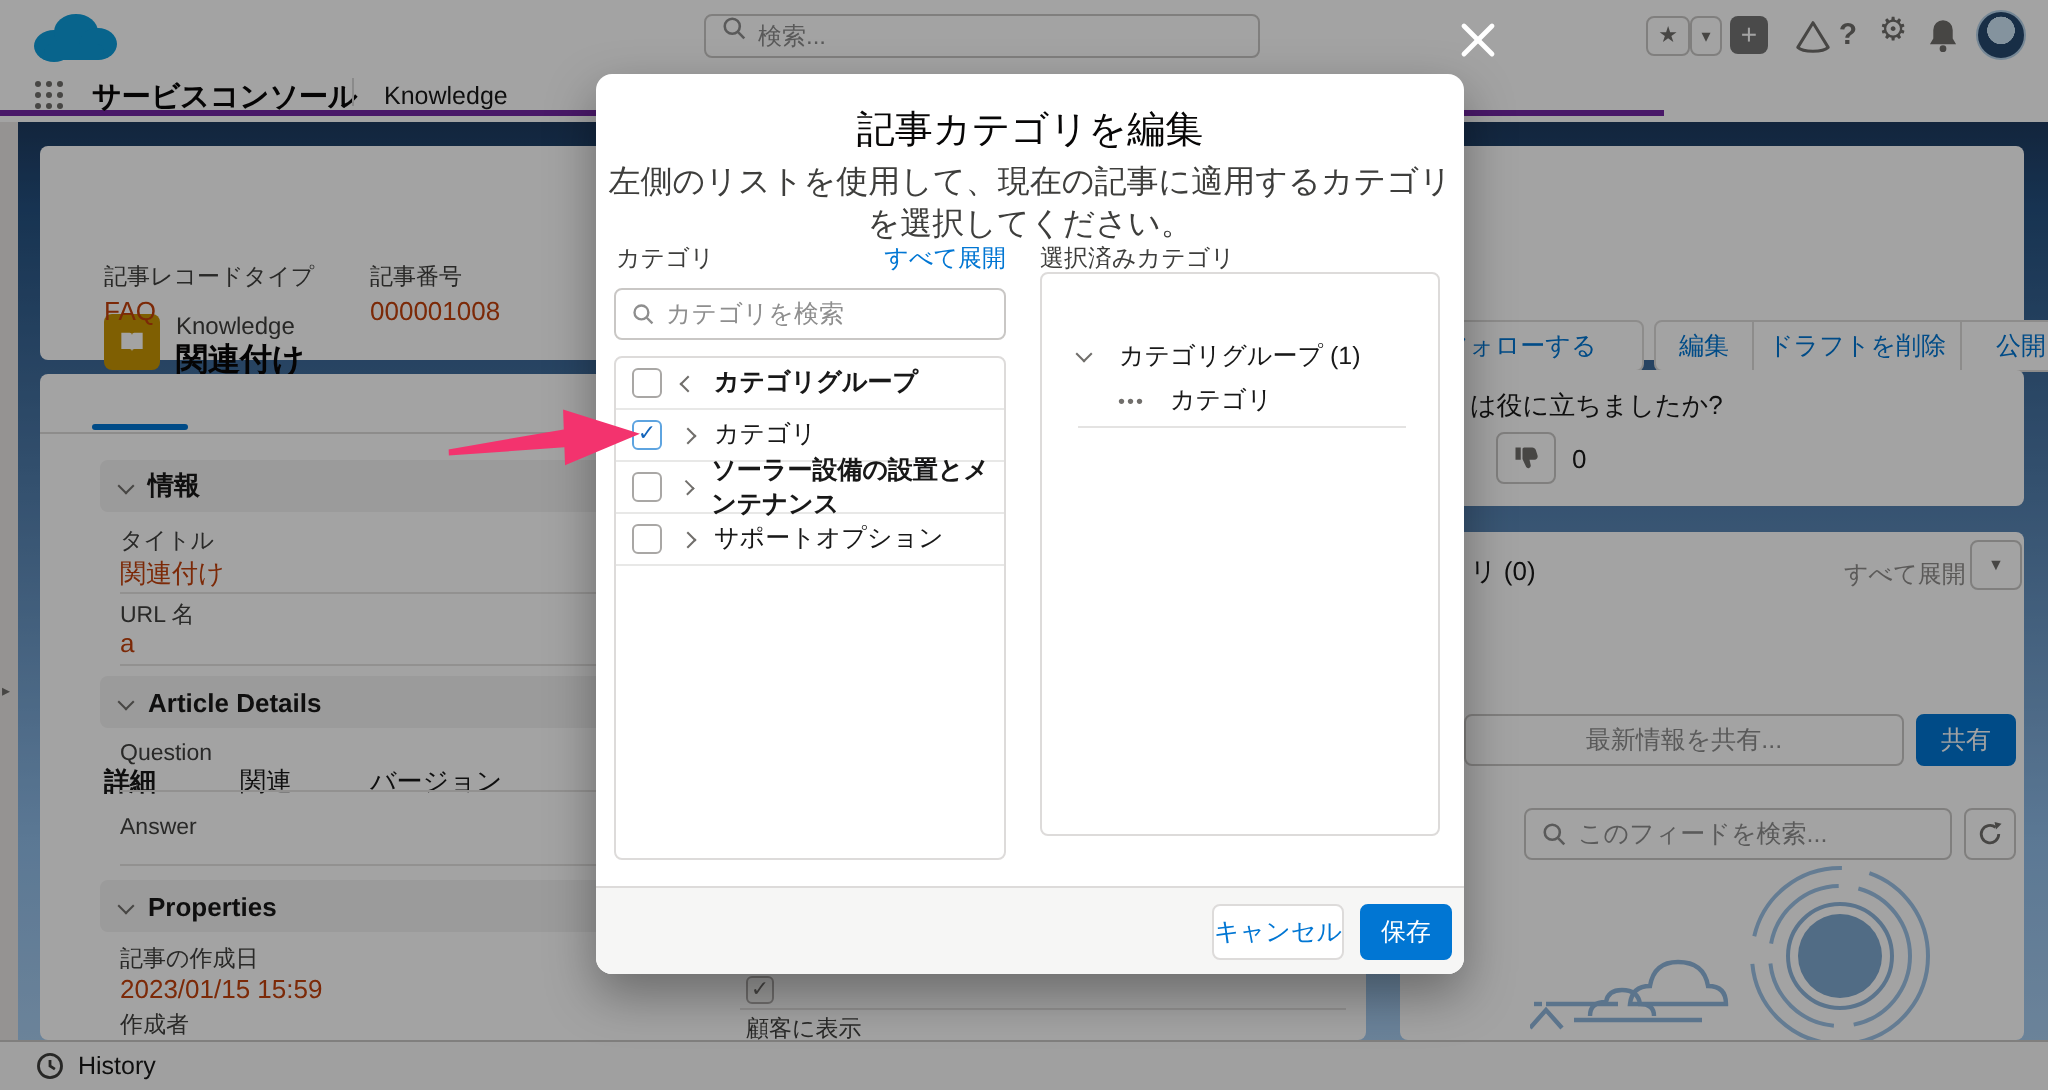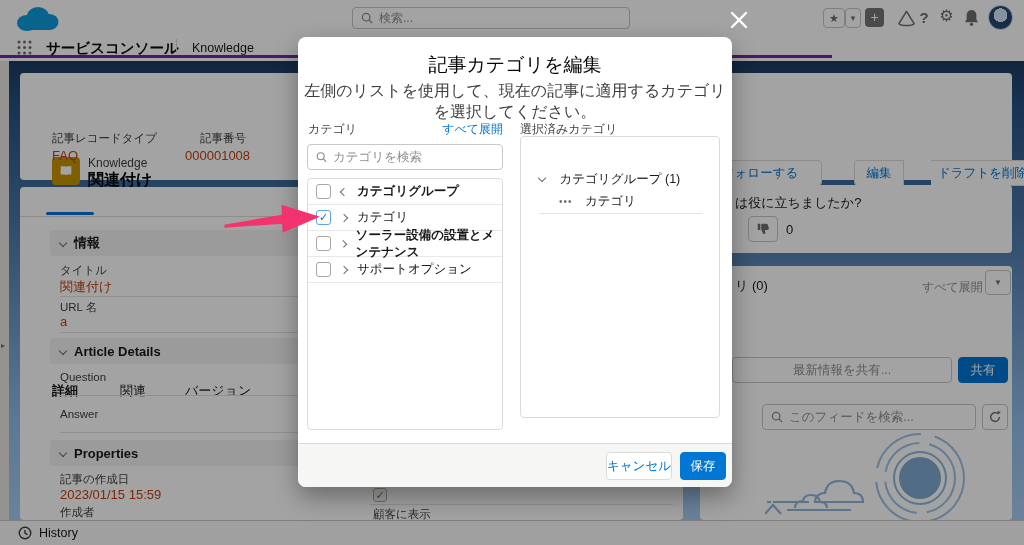--- a/index.html
+++ b/index.html
@@ -3,21 +3,21 @@
 <meta charset="utf-8">
 <style>
   * { margin:0; padding:0; box-sizing:border-box; }
   html,body { width:1024px; height:545px; }
   body { font-family:"Liberation Sans","DejaVu Sans",sans-serif; background:#444; }
   .page { position:relative; width:1024px; height:545px; overflow:hidden; background:#fff; }
   .abs { position:absolute; }
 
   
   .topbar { position:absolute; left:0; top:0; width:1024px; height:36px; background:#fff; z-index:2; }
-  .gsearch { position:absolute; left:352px; top:7px; width:278px; height:22px; border:1px solid #c9c7c5; border-radius:4px; background:#fff; display:flex; align-items:center; padding:0 8px; }
+  .gsearch { position:absolute; left:352px; top:7px; width:278px; height:22px; border:1px solid #c9c7c5; border-radius:4px; background:#fff; display:flex; padding:0 8px; }
   .gsearch input { border:0; outline:0; flex:1; font-size:12px; color:#181818; font-family:inherit; margin-left:6px; }
   .gsearch input::placeholder, .sminput input::placeholder { color:#8e8e8e; }
   .hicon { position:absolute; top:8px; color:#706e6b; font-size:14px; line-height:20px; text-align:center; }
   .iconbtn { border:1px solid #c9c7c5; border-radius:4px; background:#fff; height:20px; display:inline-flex; align-items:center; justify-content:center; }
 
   
   .navbar { position:absolute; left:0; top:36px; width:832px; height:22px; background:#fff; border-bottom:3px solid #7326a3; z-index:2; }
   .appname { position:absolute; left:46px; top:3px; font-size:14.5px; font-weight:bold; color:#080707; }
   .navdiv { position:absolute; left:176px; top:3px; width:1px; height:14px; background:#d8d8d8; }
   .navtab { position:absolute; left:192px; top:5px; font-size:12.5px; color:#181818; }
@@ -29,21 +29,21 @@
   .splitarrow { position:absolute; left:1px; top:280px; font-size:8px; color:#706e6b; }
 
   .card { position:absolute; background:#fff; border-radius:4px; }
 
   
   .kicon { position:absolute; left:32px; top:84px; width:28px; height:28px; background:#c79504; border-radius:4px; display:flex; align-items:center; justify-content:center; }
   .entlbl { position:absolute; left:68px; top:83px; font-size:12px; color:#3e3e3c; }
   .rectitle { position:absolute; left:68px; top:97px; font-size:16px; font-weight:bold; color:#080707; }
   .btn { height:26px; border:1px solid #dddbda; background:#fff; color:#0176d3; font-size:12.5px; font-family:inherit; display:inline-flex; align-items:center; justify-content:center; border-radius:4px; }
   .btngrp { position:absolute; left:807px; top:87px; display:flex; }
-  .btngrp .btn { border-radius:0; border-left-width:0;margin-left:27px; }
+  .btngrp .btn { border-radius:0; border-left-width:0; }
   .btngrp .btn:first-child { border-radius:4px 0 0 4px; border-left-width:1px; }
   .btngrp .btn:last-child { border-radius:0 4px 4px 0; }
   .flbl { font-size:11.5px; color:#41413f; }
   .fval { font-size:13px; color:#c2410c; }
   .underl { position:absolute; height:1px; background:#e4e3e2; }
 
   
   .tab { position:absolute; top:195px; font-size:13px; color:#181818; }
   .tab.active { font-weight:bold; }
   .tabline { position:absolute; left:26px; top:212px; width:48px; height:3px; background:#0176d3; border-radius:2px; }
@@ -160,21 +160,21 @@
     <button class="btn abs" style="left:678px;top:87px;width:124px">フォローする</button>
     <div class="btngrp">
       <button class="btn" style="width:50px">編集</button>
       <button class="btn" style="width:104px">ドラフトを削除</button>
       <button class="btn" style="width:60px">公開</button>
 
     </div>
 
     <span class="flbl abs" style="left:32px;top:58px">記事レコードタイプ</span>
     <span class="fval abs" style="left:32px;top:75px">FAQ</span>
-    <span class="flbl abs" style="left:180px;top:58px">記事番号</span>
+    <span class="flbl abs" style="left:165px;top:58px">記事番号</span>
     <span class="fval abs" style="left:165px;top:75px">000001008</span>
     <span class="flbl abs" style="left:282px;top:58px">公開</span>
     <span class="fval abs" style="left:282px;top:75px">ドラ</span>
   </div>
 
   <div class="card" style="left:20px;top:187px;width:663px;height:333px">
     <span class="tab active" style="left:32px">詳細</span>
     <span class="tab" style="left:100px">関連</span>
     <span class="tab" style="left:165px">バージョン</span>
     <div class="tabline" style="position:absolute;left:26px;top:25px"></div>

